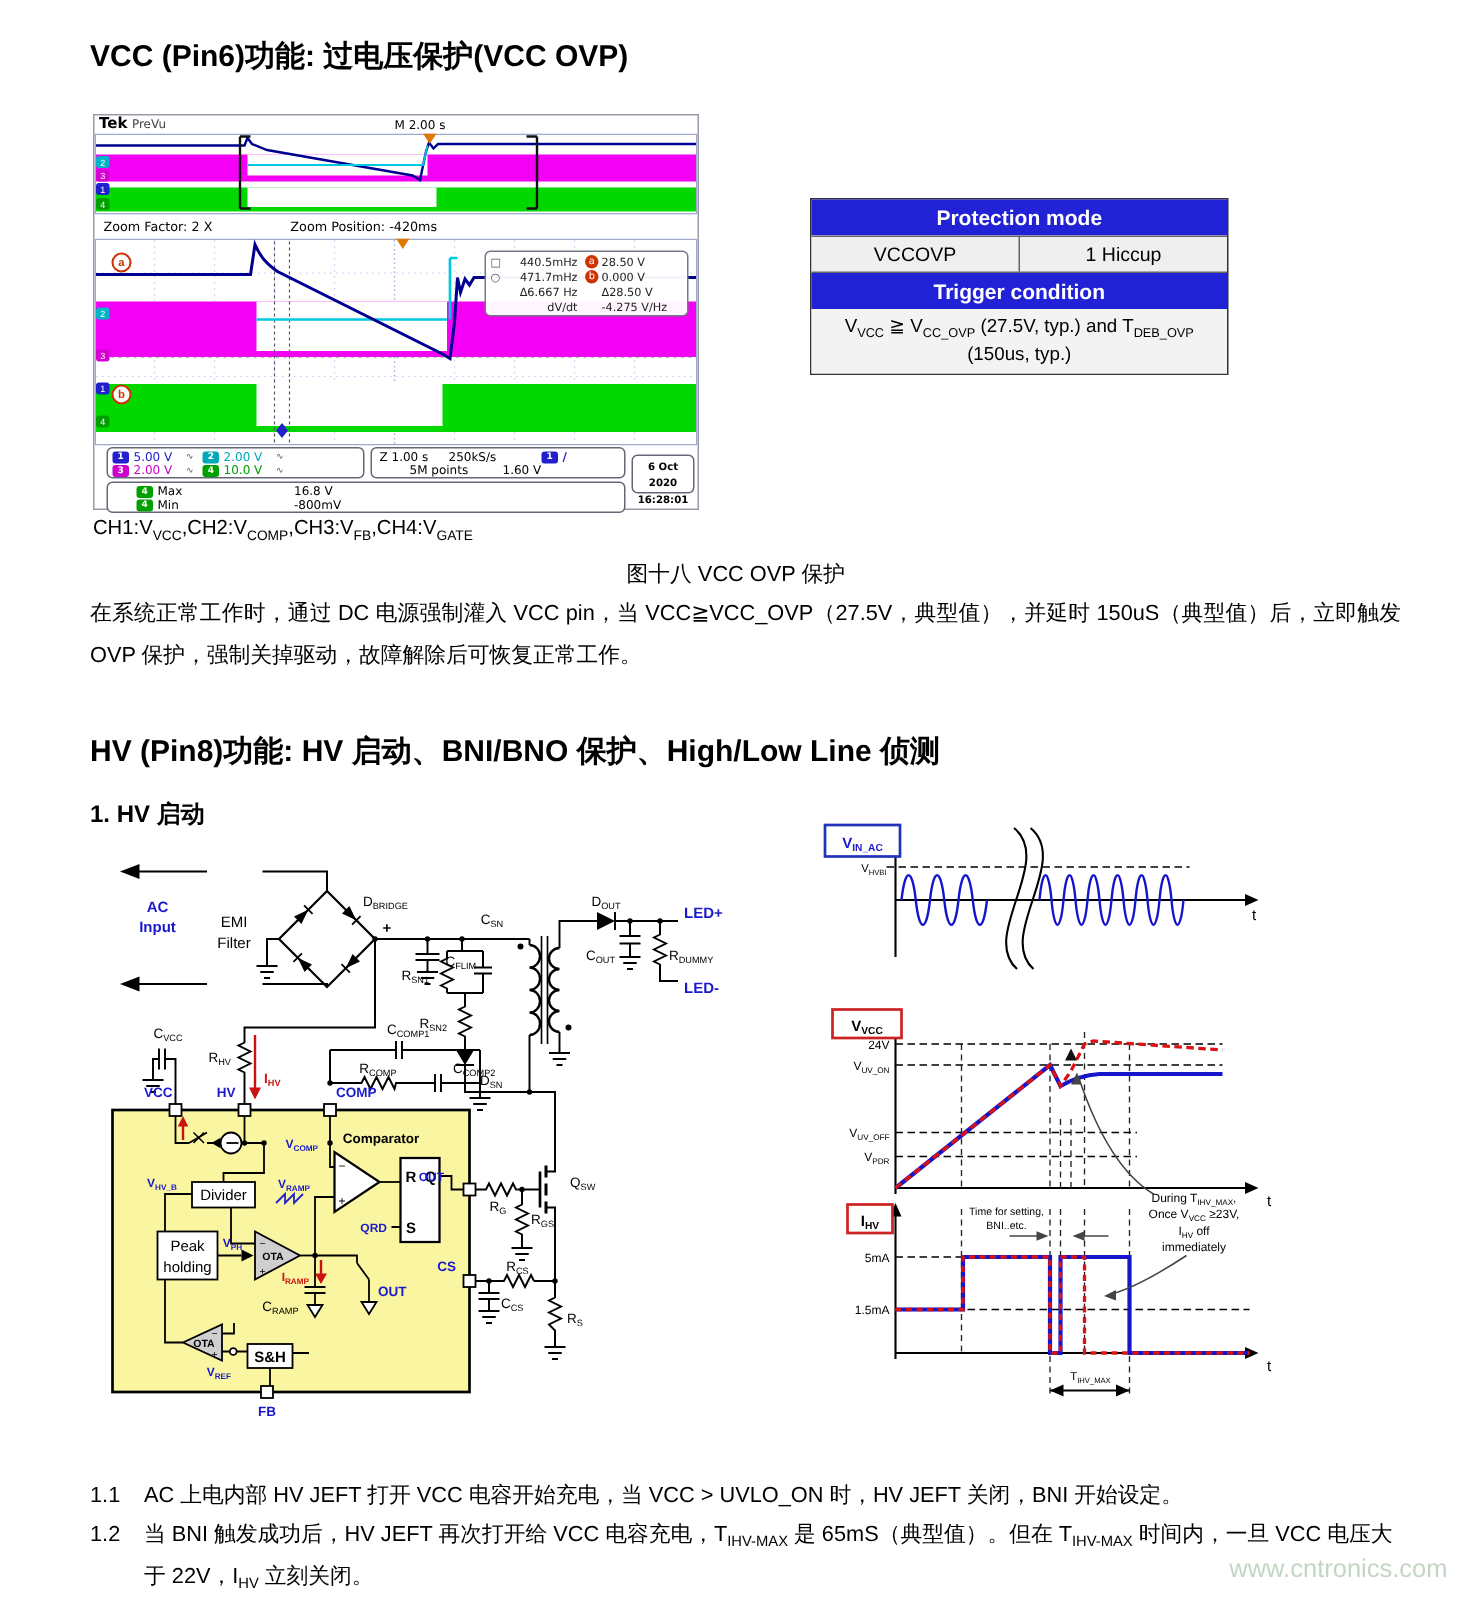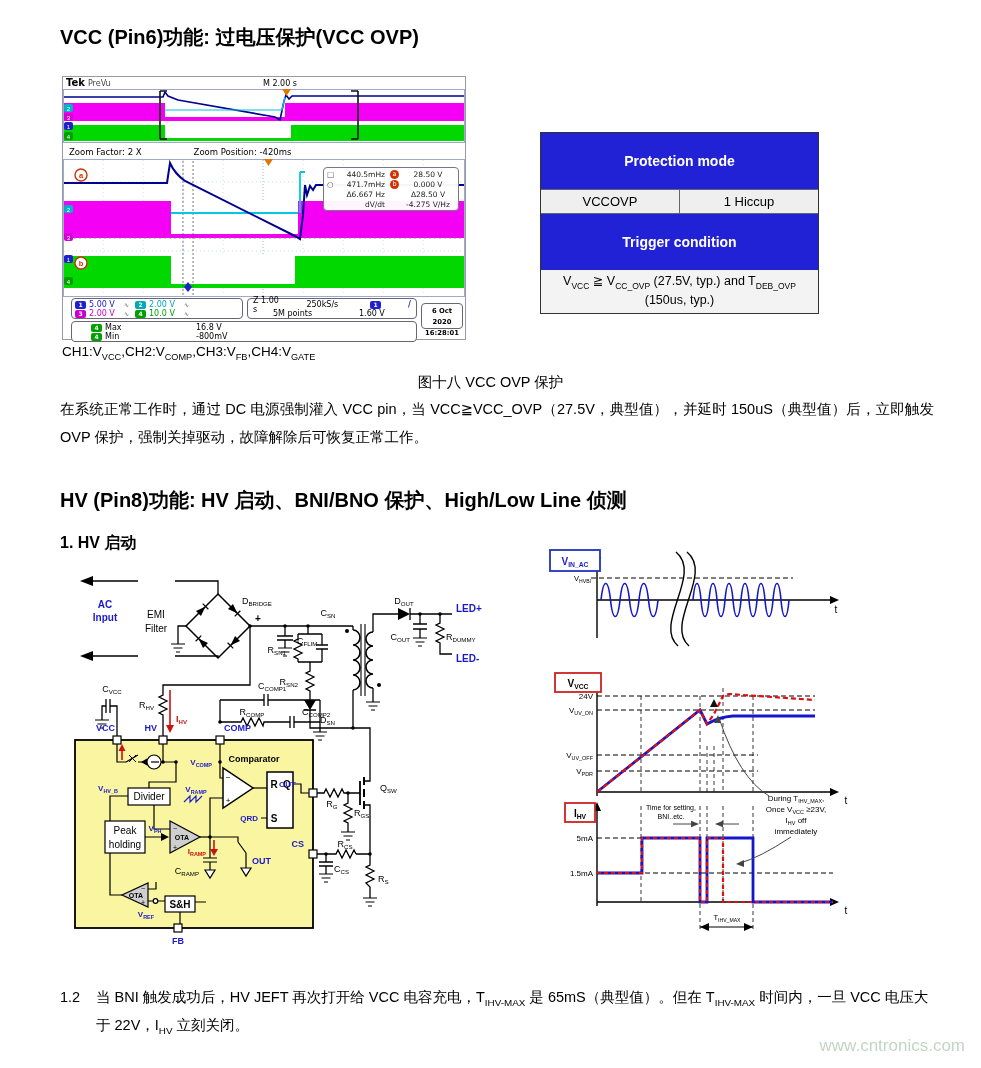--- a/index.html
+++ b/index.html
@@ -30,42 +30,42 @@
   .sc-zoom span:last-child{margin-left:52px;}
   .sc-main{position:relative;height:138px;}
   .meas{position:absolute;left:260px;top:8px;width:136px;height:44px;border:1px solid #778;border-radius:4px;
         background:rgba(255,255,255,.96);font-size:7.5px;padding:1px 3px;box-sizing:border-box;color:#222;}
   .meas .row{display:flex;align-items:center;height:10px;gap:2px;}
   .meas .sym{width:8px;color:#555;}
   .meas .freq{width:48px;text-align:right;}
   .meas .ref{width:9px;height:9px;border-radius:50%;color:#fff;font-size:6.5px;display:flex;align-items:center;
              justify-content:center;margin-left:3px;}
   .meas .ref.blank{background:transparent !important;}
-  .meas .val{flex:1;text-align:center;}
+  .meas .val{flex:1;text-align:left;}
   .sc-status{position:relative;height:49px;font-size:8px;}
   .sbox{position:absolute;border:1px solid #667;border-radius:4px;box-sizing:border-box;background:#fff;}
   #b1{left:8px;top:1px;width:172px;height:21px;padding:1px 3px;}
   #b1 .row,#b4 .row{display:flex;height:9px;align-items:center;gap:3px;}
   .chb{min-width:11px;height:8px;border-radius:2px;color:#fff;font-size:6px;font-weight:bold;
        display:inline-flex;align-items:center;justify-content:center;}
   .chv{width:32px;}
   .wv{font-size:6px;margin-right:3px;color:#555;}
   #b2{left:184px;top:1px;width:170px;height:21px;padding:1px 5px;}
-  #b2 .row{display:flex;height:9px;align-items:center;gap:24px;}
+  #b2 .row{display:flex;height:9px;align-items:center;}
   #b2 .zs{width:46px;} #b2 .rate{width:62px;} #b2 .slope{margin-left:3px;font-weight:bold;}
   #b2 .pts{margin-left:20px;width:62px;} 
   #b3{left:358px;top:6px;width:42px;height:26px;font-size:6.8px;text-align:center;line-height:11px;padding-top:2px;font-weight:bold;}
   #b4{left:8px;top:24px;width:346px;height:21px;padding:1px 19px;}
   #b4 .mlb{width:22px;} #b4 .mvl{margin-left:66px;}
 
   .chline{position:absolute;left:62px;top:344px;font-size:13.5px;}
 
   
   .ptable{position:absolute;left:540px;top:132px;width:277px;border:1.5px solid #333;text-align:center;}
-  .pt-h{color:#fff;font-weight:bold;font-size:14px;padding:20px 0;}
+  .pt-h{color:#fff;font-weight:bold;font-size:14px;padding:4px 0;}
   .pt-cells{display:flex;background:#efefef;border-top:1px solid #666;border-bottom:1px solid #666;font-size:13px;}
   .pt-cells div{flex:1;padding:4px 0;}
   .pt-cells div:first-child{border-right:1px solid #666;}
   .pt-trg{background:#f3f3f3;font-size:12.5px;line-height:1.4;padding:3px 8px;}
 
   svg text{font-family:"Liberation Sans",sans-serif;}
   .circuit{position:absolute;left:58px;top:550px;}
   .timing{position:absolute;left:543px;top:546px;}
 </style>
 </head>
@@ -534,19 +534,23 @@
         <text x="128" y="264" fill="#000" font-size="7" text-anchor="middle"><tspan>Time for setting,</tspan></text>
         <text x="128" y="273" fill="#000" font-size="7" text-anchor="middle"><tspan>BNI..etc.</tspan></text>
         <text x="184" y="374" fill="#000" font-size="7.5" text-anchor="middle"><tspan>T</tspan><tspan font-size="68%" dy="2">IHV_MAX</tspan></text>
         <text x="303" y="368" fill="#000" font-size="10" text-anchor="middle"><tspan>t</tspan></text>
       </g>
   </svg>
 
 
   <div class="items">
     <div class="item">
+      <span class="n">1.1</span>
+      <span class="t">AC 上电内部 HV JEFT 打开 VCC 电容开始充电，当 VCC &gt; UVLO_ON 时，HV JEFT 关闭，BNI 开始设定。</span>
+    </div>
+    <div class="item">
       <span class="n">1.2</span>
       <span class="t">当 BNI 触发成功后，HV JEFT 再次打开给 VCC 电容充电，T<sub>IHV-MAX</sub> 是 65mS（典型值）。但在 T<sub>IHV-MAX</sub> 时间内，一旦 VCC 电压大于 22V，I<sub>HV</sub> 立刻关闭。</span>
     </div>
   </div>
 
   <div class="watermark">www.cntronics.com</div>
 </div>
 
 </body></html>

